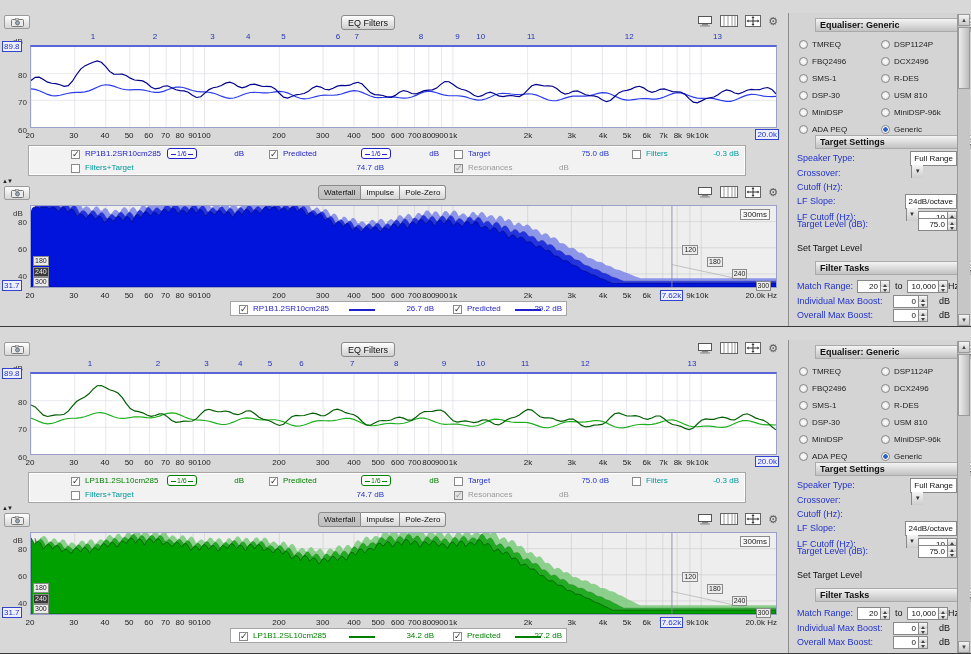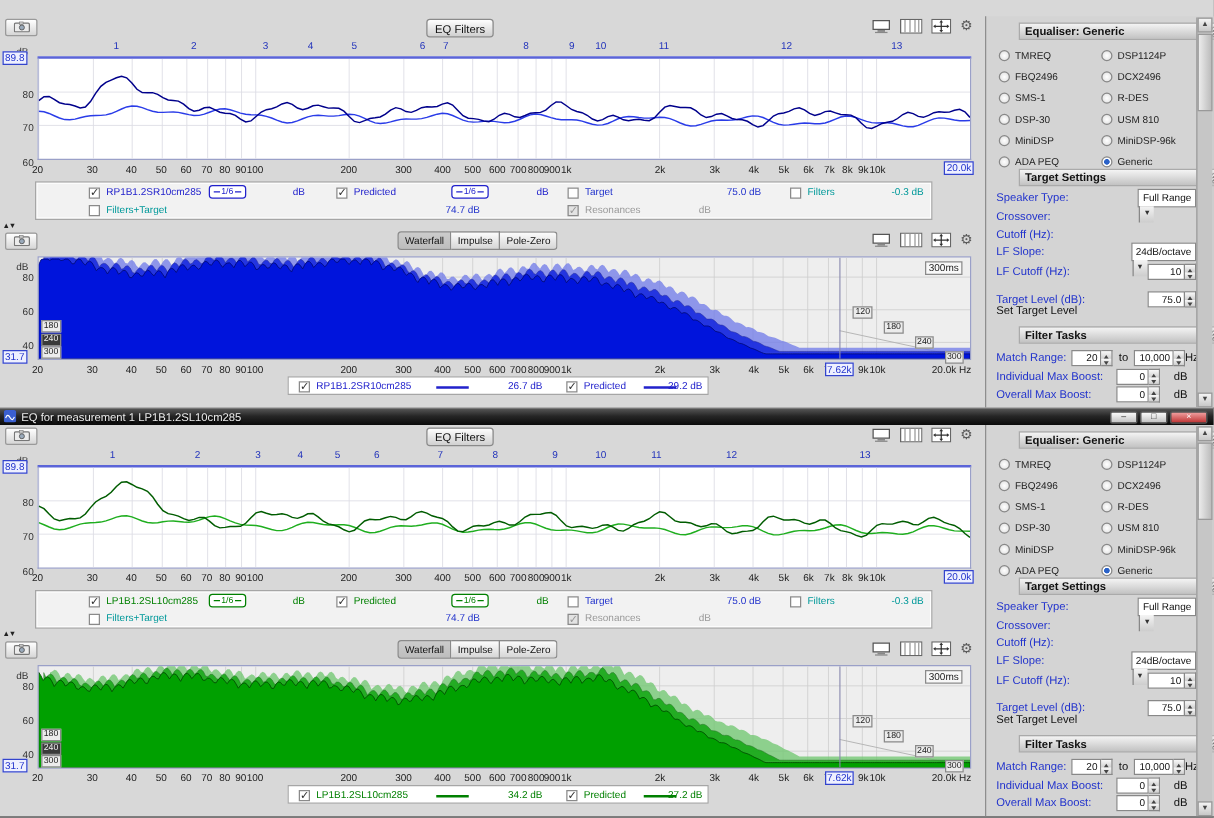--- a/index.html
+++ b/index.html
@@ -58,21 +58,21 @@
   .panel-header{position:absolute;left:2px;width:166px;height:14px;background:linear-gradient(#f4f4f4,#c2c2c2);border:1px solid #aaa;font-weight:bold;color:#111;font-size:9px;line-height:12px;padding:0 4px;margin-left:24px;}
   .chev{position:absolute;right:3px;top:2px;width:9px;height:9px;border:1px solid #888;border-radius:50%;display:flex;align-items:center;justify-content:center;background:#eee;}
   .ph-eq{top:5px;} .ph-target{top:122px;} .ph-tasks{top:248px;}
   .radio-grid{position:absolute;left:10px;top:27px;width:156px;display:grid;grid-template-columns:82px 74px;row-gap:8px;}
   .radio-item{display:flex;align-items:center;gap:4px;color:#222;font-size:8px;}
   .radio{width:9px;height:9px;border:1px solid #888;border-radius:50%;background:radial-gradient(#fff,#ddd);flex:none;}
   .radio.sel{background:radial-gradient(circle,#2a62c8 0 2px,#fff 2.5px);}
   .srow{position:absolute;left:8px;width:160px;height:14px;color:#2233cc;}
   .srow .ctl-right{position:absolute;right:0;top:-2px;}
   .r-speaker{top:140px;} .r-crossover{top:155px;} .r-cutoff{top:169px;} .r-lfslope{top:183px;}
-  .r-lfcutoff{top:199px;} .r-targetlevel{top:221px;} .r-settarget{top:230px;color:#111;}
+  .r-lfcutoff{top:199px;} .r-targetlevel{top:206px;} .r-settarget{top:230px;color:#111;}
   .r-match{top:268px;} .r-ind{top:283px;} .r-overall{top:297px;}
   .dd{height:15px;display:inline-flex;border:1px solid #888;background:#fff;flex-direction:column;}
   .dd-val{padding:0 3px;font-size:8px;color:#111;line-height:13px;white-space:nowrap;}
   .dd-btn{width:12px;background:linear-gradient(#f4f4f4,#cdcdcd);border-left:1px solid #888;font-size:6px;line-height:13px;text-align:center;color:#333;}
   .spin{height:13px;display:inline-flex;position:absolute;top:-1px;}
   .spin-val{border:1px solid #888;background:#fff;text-align:right;padding:0 2px;font-size:8px;line-height:11px;color:#111;}
   .spin-btns{width:9px;display:flex;flex-direction:column;border:1px solid #888;border-left:none;}
   .spin-up,.spin-dn{flex:1;background:linear-gradient(#f8f8f8,#cfcfcf);position:relative;}
   .spin-up::after{content:"";position:absolute;left:2px;top:1px;border:2px solid transparent;border-bottom:3px solid #444;}
   .spin-dn::after{content:"";position:absolute;left:2px;top:2px;border:2px solid transparent;border-top:3px solid #444;}
@@ -500,32 +500,20 @@
     </div>
     <div class="vscroll">
       <span class="vs-up">▲</span>
       <span class="vs-thumb"></span>
       <span class="vs-dn">▼</span>
     </div>
   </div>
 </div>
 
 <div class="window" style="--accent: #008000;">
-  <div class="titlebar">
-    <span><svg width="10" height="10">
-            <rect width="10" height="10" rx="2" fill="#3a5fd0"></rect>
-            <path d="M1.5 6.5 Q3 2.5 5 6 T 8.5 5.5" stroke="#fff" fill="none" stroke-width="1"></path>
-          </svg></span>
-    <span class="title-text">EQ for measurement 1 LP1B1.2SL10cm285</span>
-    <span class="win-controls">
-      <span class="wbtn">–</span>
-      <span class="wbtn">□</span>
-      <span class="wbtn close">×</span>
-    </span>
-  </div>
   <div class="left">
     <span class="tool-btn top-camera">
           <span><svg width="13" height="9" viewBox="0 0 13 9">
               <rect x="0.5" y="1.5" width="12" height="7" rx="1" fill="#ececec" stroke="#777"></rect>
               <rect x="4.5" y="0.5" width="3" height="2" fill="#c8c8c8" stroke="#777" stroke-width="0.5"></rect>
               <circle cx="6.5" cy="5" r="2" fill="#9aaabb" stroke="#555" stroke-width="0.7"></circle>
             </svg></span>
         </span>
     <button class="eqfilters">EQ Filters</button>
     <span class="right-icons top-right-icons">

